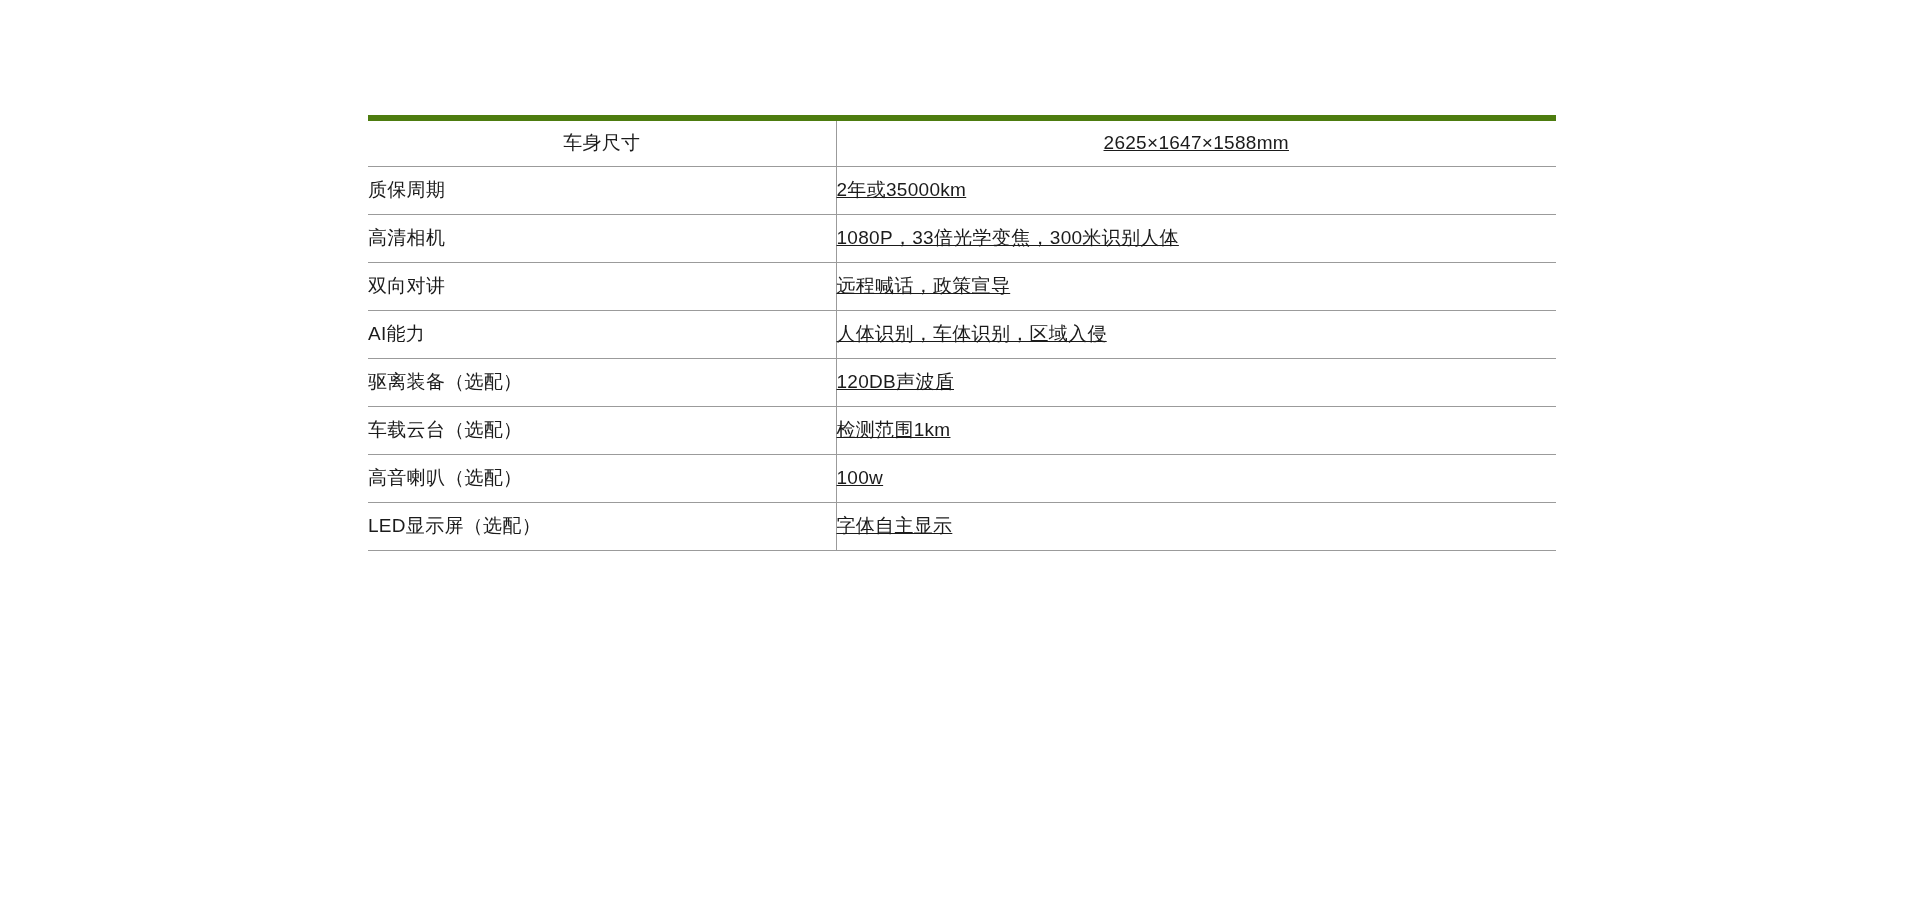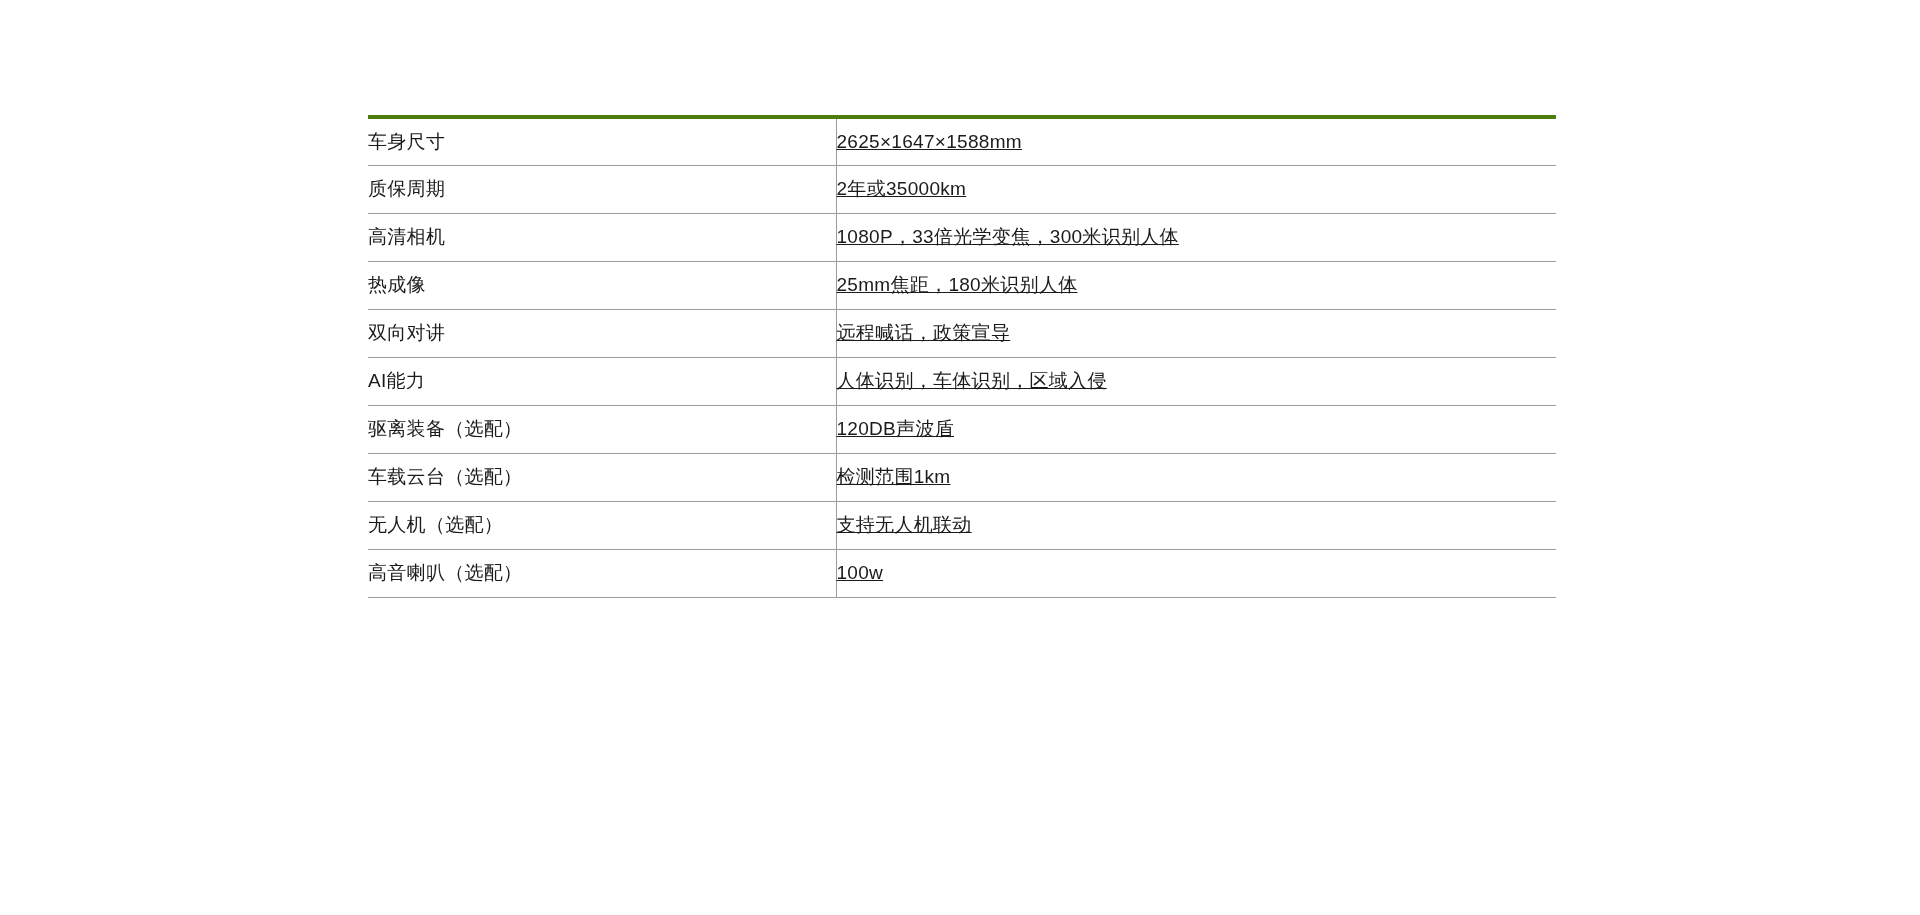--- a/index.html
+++ b/index.html
@@ -36,21 +36,22 @@
     vertical-align: middle;
     font-size: 19px;
     letter-spacing: 0.3px;
     color: #1b1b1b;
     font-weight: 400;
     padding: 0;
     height: 48px;
     box-sizing: border-box;
   }
   table.spec-table tr:first-child td {
-    border-top: 4px solid #4d7c0f;
+    border-top: 6px solid #4d7c0f;
+    text-align: center;
   }
   td.label-cell {
     padding-left: 88px;
     border-right: 1px solid #9b9b9b;
   }
   td.value-cell {
     padding-left: 38px;
     text-decoration: underline;
   }
   
@@ -71,42 +72,38 @@
         </tr>
         <tr>
           <td class="label-cell">质保周期</td>
           <td class="value-cell">2年或35000km</td>
         </tr>
         <tr>
           <td class="label-cell">高清相机</td>
           <td class="value-cell">1080P，33倍光学变焦，300米识别人体</td>
         </tr>
         <tr>
-          <td class="label-cell">热成像</td>
-          <td class="value-cell">25mm焦距，180米识别人体</td>
-        </tr>
-        <tr>
           <td class="label-cell">双向对讲</td>
           <td class="value-cell">远程喊话，政策宣导</td>
         </tr>
         <tr>
           <td class="label-cell">AI能力</td>
           <td class="value-cell">人体识别，车体识别，区域入侵</td>
         </tr>
         <tr>
           <td class="label-cell">驱离装备（选配）</td>
           <td class="value-cell">120DB声波盾</td>
         </tr>
         <tr>
           <td class="label-cell">车载云台（选配）</td>
           <td class="value-cell">检测范围1km</td>
         </tr>
         <tr>
-          <td class="label-cell">无人机（选配）</td>
-          <td class="value-cell">支持无人机联动</td>
+          <td class="label-cell">高音喇叭（选配）</td>
+          <td class="value-cell">100w</td>
         </tr>
         <tr>
-          <td class="label-cell">高音喇叭（选配）</td>
-          <td class="value-cell">100w</td>
+          <td class="label-cell">LED显示屏（选配）</td>
+          <td class="value-cell">字体自主显示</td>
         </tr>
       </tbody>
   </table>
 </div>
 
 </body></html>

